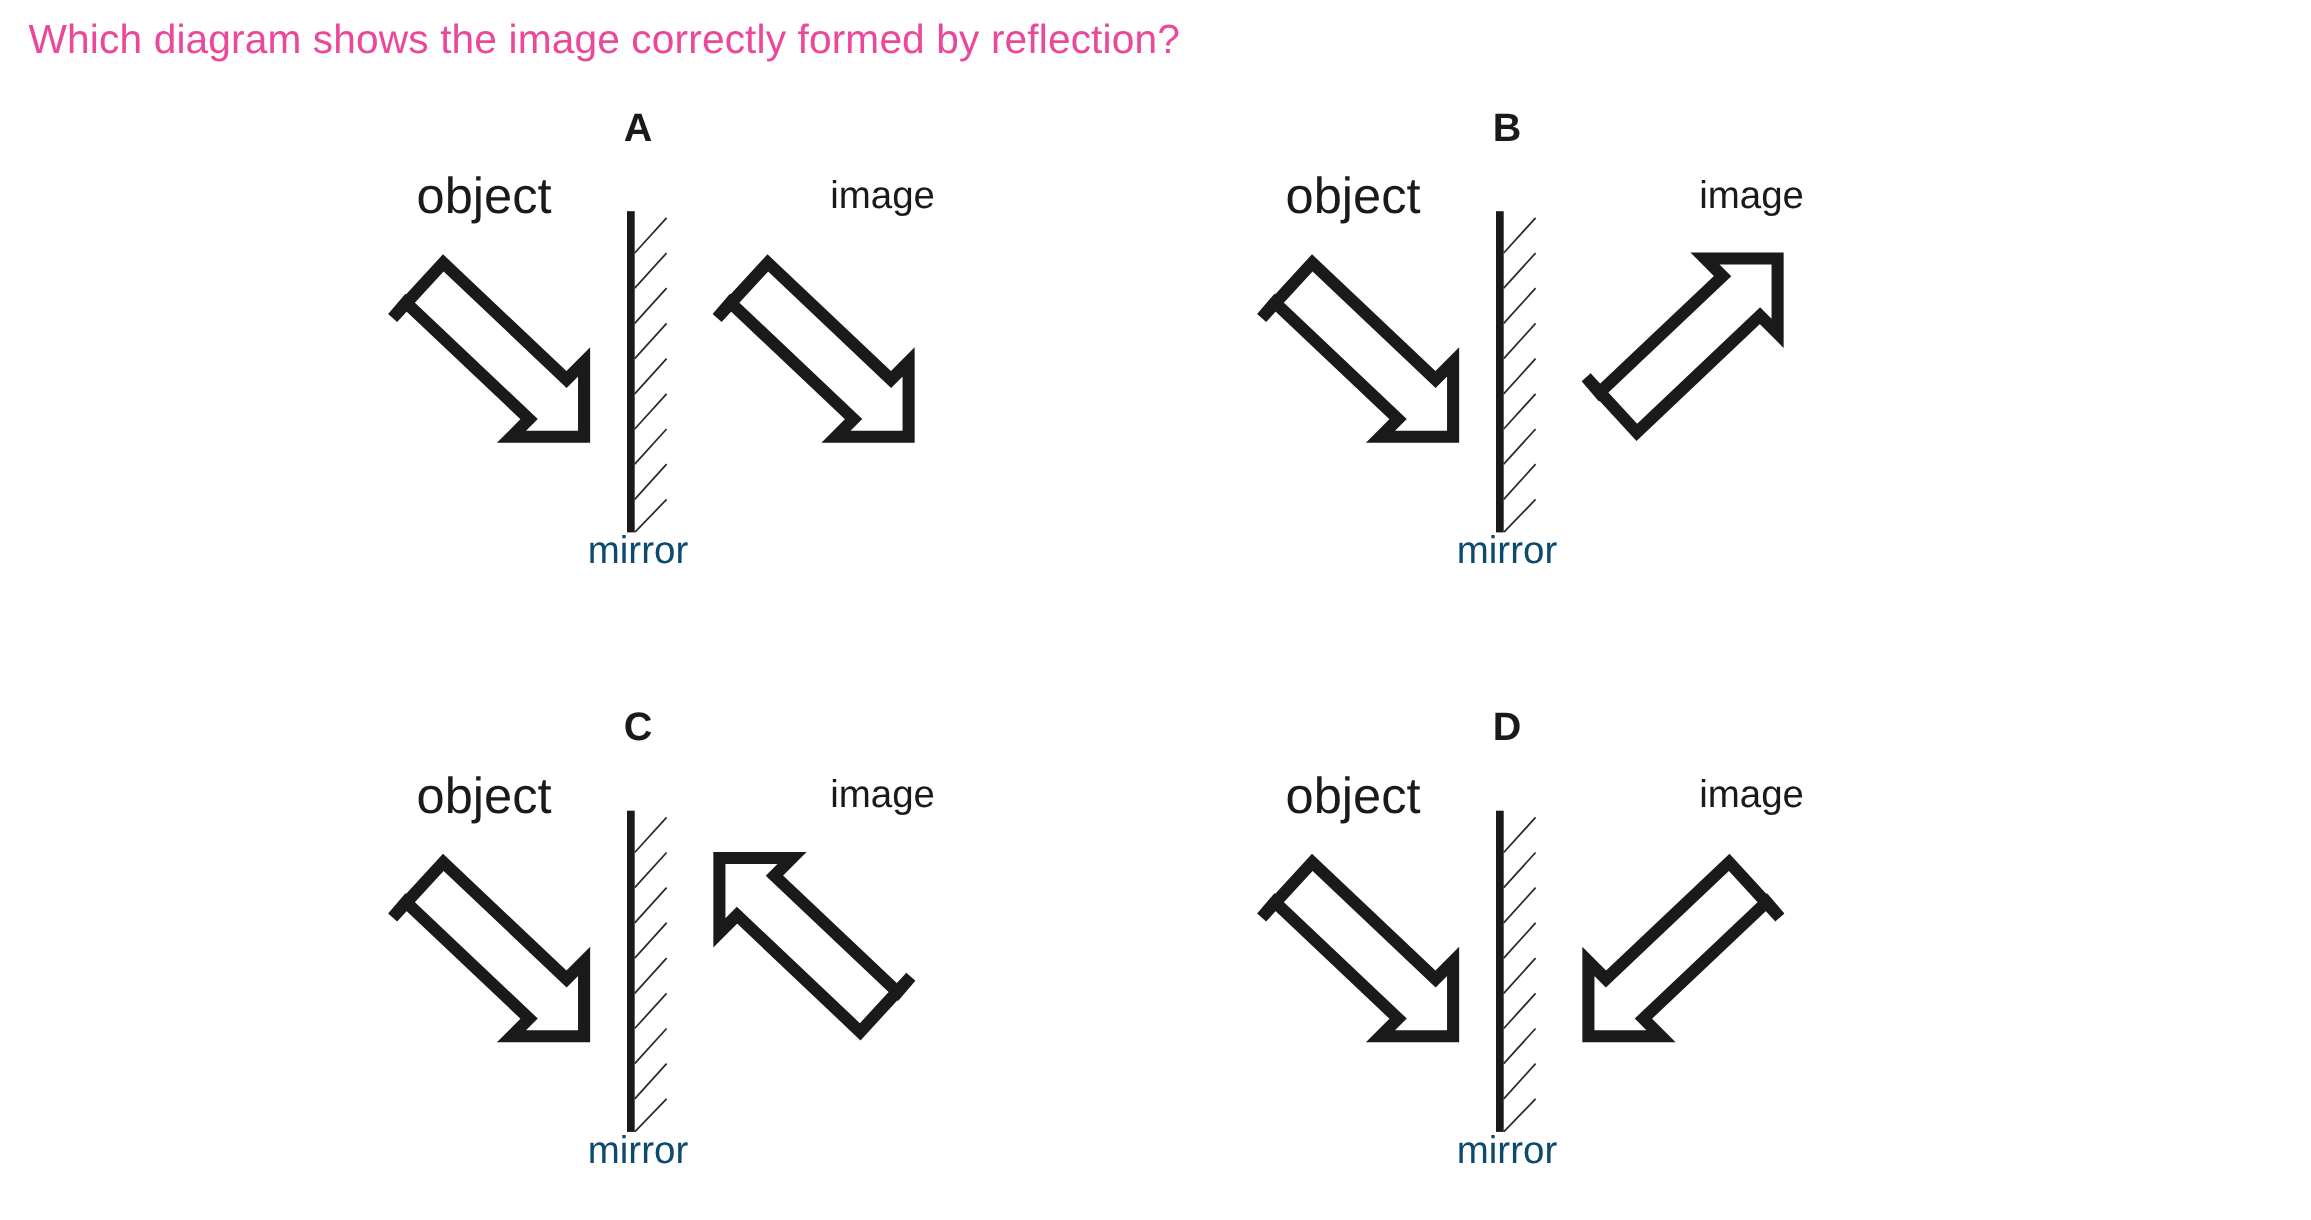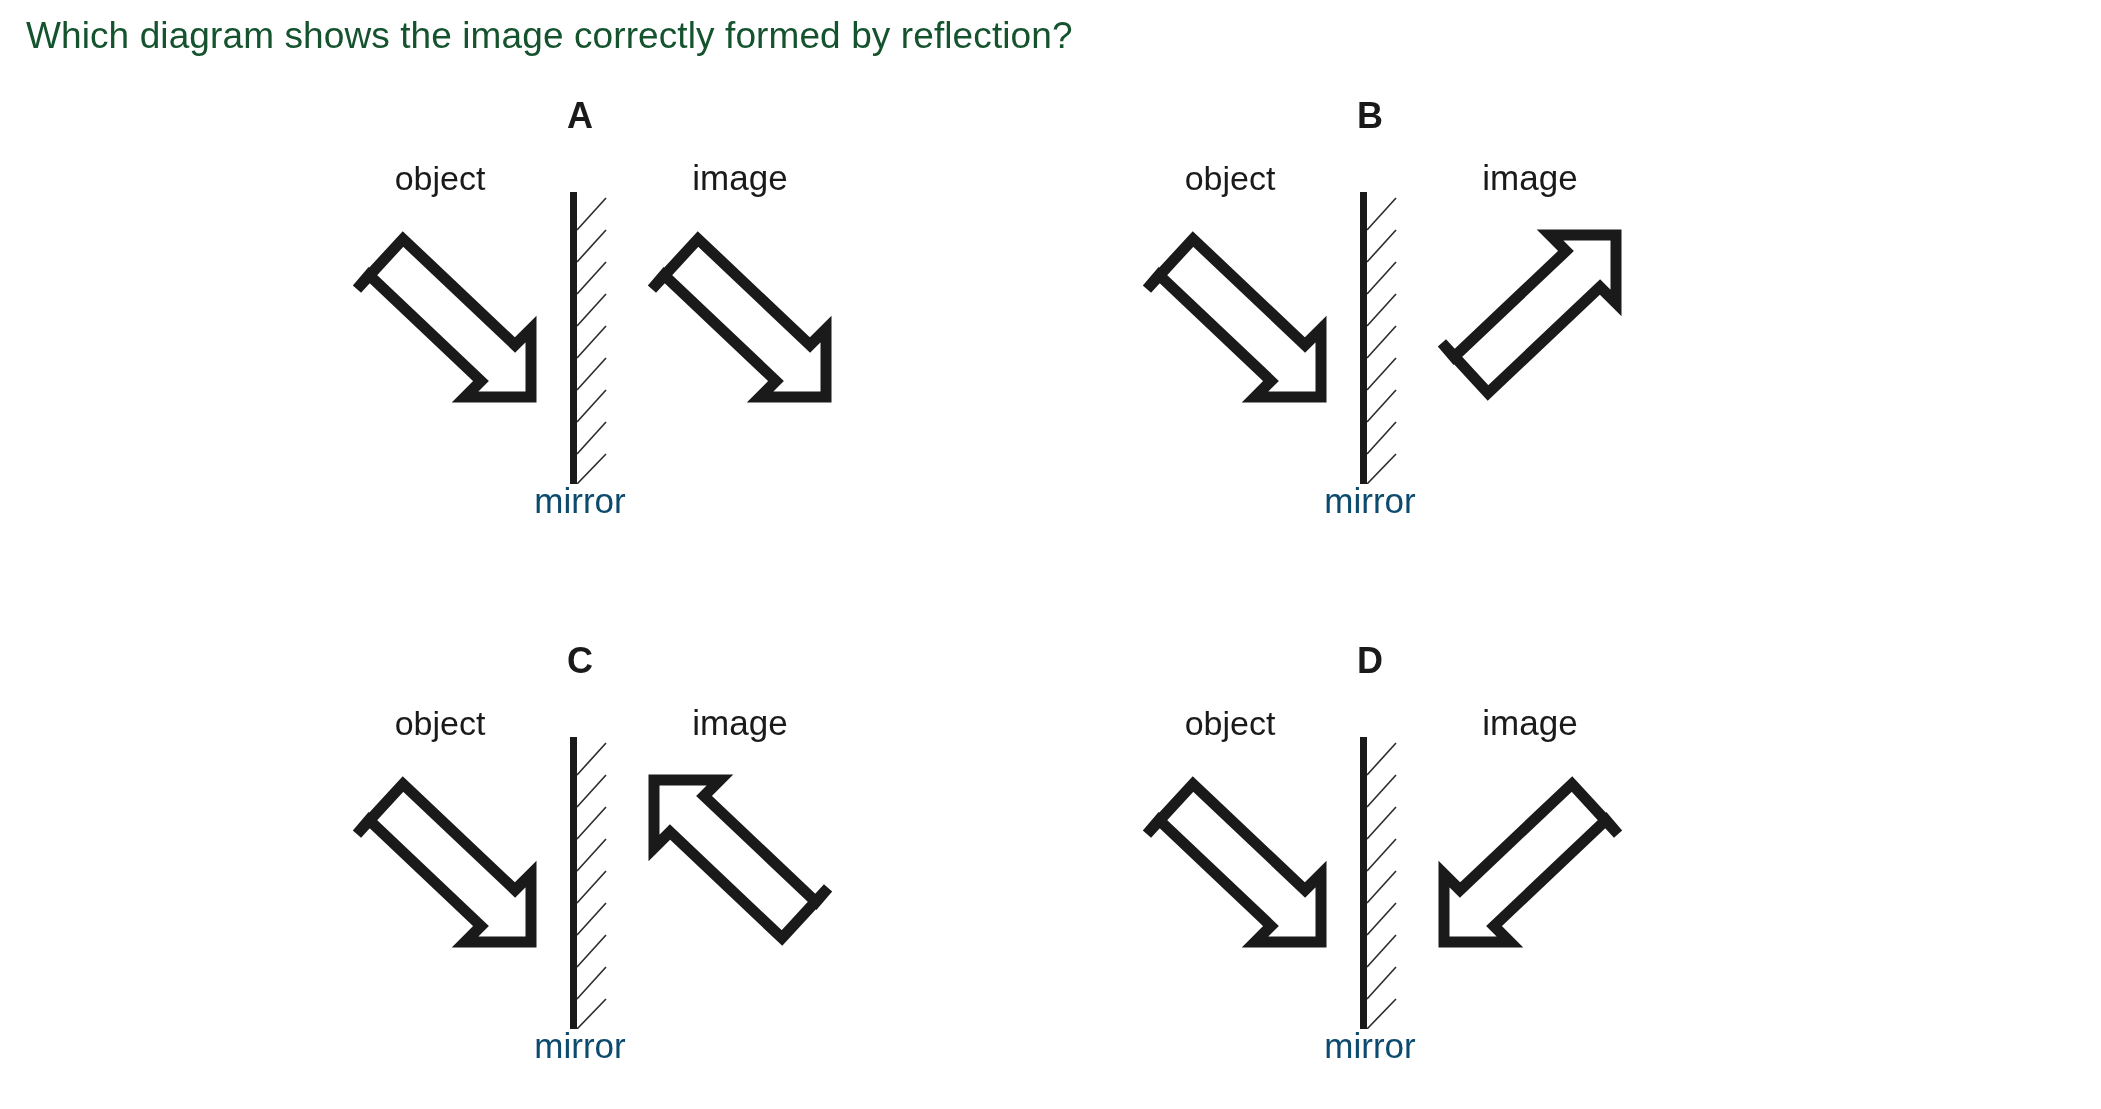--- a/index.html
+++ b/index.html
@@ -19,21 +19,21 @@
   }
 
   
   #question-stem {
     position: absolute;
     left: 26px;
     top: 14px;
     font-size: 37px;
     line-height: 44px;
     letter-spacing: 0.1px;
-    color: #14532d;
+    color: #ec4899;
     white-space: nowrap;
   }
 
   
   #diagram-grid {
     position: absolute;
     left: 0;
     top: 96px;
     width: 2101px;
     height: 1013px;
@@ -60,30 +60,30 @@
     color: #1a1a1a;
     line-height: 40px;
   }
   
   .label-object {
     position: absolute;
     left: 80px;
     top: 62px;
     width: 220px;
     text-align: center;
-    font-size: 34px;
+    font-size: 46px;
     line-height: 40px;
     color: #1a1a1a;
   }
   .label-image {
     position: absolute;
     left: 380px;
     top: 62px;
     width: 220px;
-    text-align: center;
+    text-align: right;
     font-size: 35px;
     line-height: 40px;
     color: #1a1a1a;
   }
   .label-mirror {
     position: absolute;
     left: 235px;
     top: 385px;
     width: 190px;
     text-align: center;

